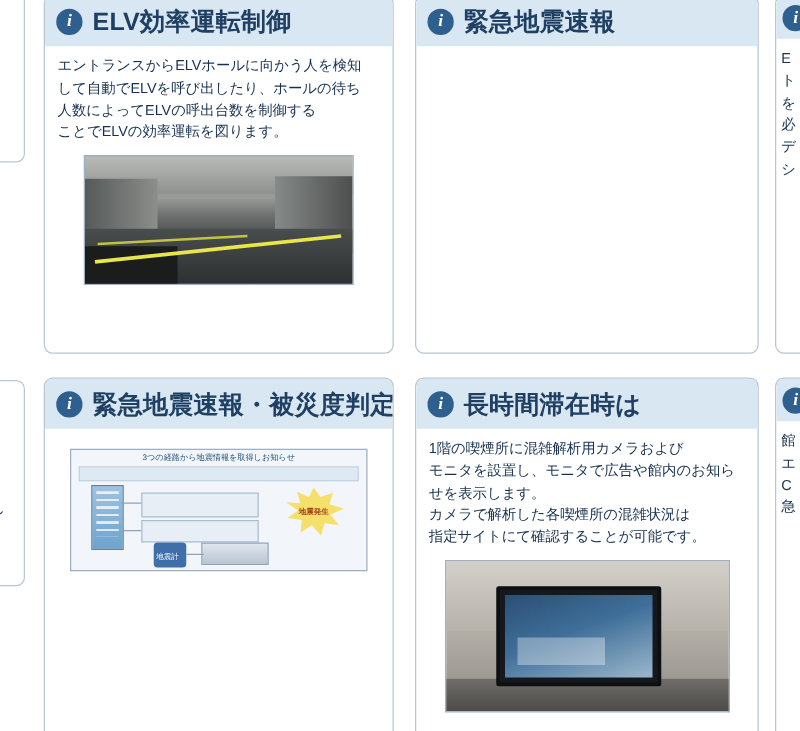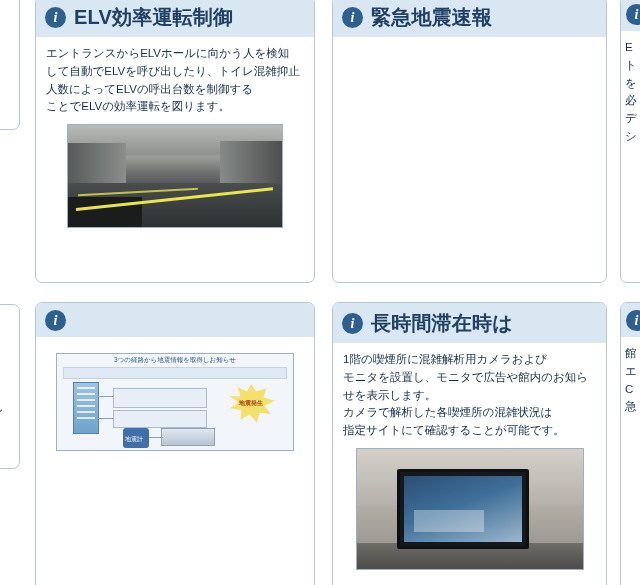--- a/index.html
+++ b/index.html
@@ -282,21 +282,21 @@
     </div>
   </div>
 
   <div class="card" style="left:35px; top:-4px; width:280px; height:287px;">
     <div class="card-head">
       <div class="head-icon">i</div>
       <div class="head-title">ELV効率運転制御</div>
     </div>
     <div class="card-body">
       <div class="card-text">エントランスからELVホールに向かう人を検知
-して自動でELVを呼び出したり、トイレ混雑抑止
+して自動でELVを呼び出したり、ホールの待ち
 人数によってELVの呼出台数を制御する
 ことでELVの効率運転を図ります。</div>
       <div class="photo photo-elv">
         <div class="ceiling"></div>
         <div class="wall-l"></div>
         <div class="wall-r"></div>
         <div class="floor"></div>
         <div class="dark"></div>
         <div class="line2"></div>
         <div class="line"></div>
@@ -307,20 +307,21 @@
   <div class="card" style="left:332px; top:-4px; width:275px; height:287px;">
     <div class="card-head">
       <div class="head-icon">i</div>
       <div class="head-title">緊急地震速報</div>
     </div>
   </div>
 
   <div class="card" style="left:35px; top:302px; width:280px; height:290px;">
     <div class="card-head">
       <div class="head-icon">i</div>
+      <div class="head-title">緊急地震速報・被災度判定</div>
     </div>
     <div class="card-body">
       <div class="photo photo-quake">
         <div class="q-title">3つの経路から地震情報を取得しお知らせ</div>
         <div class="q-band"></div>
         <div class="bld"></div>
         <div class="box"></div>
         <div class="box2"></div>
         <div class="burst"></div>
         <div class="burst-txt">地震発生</div>

